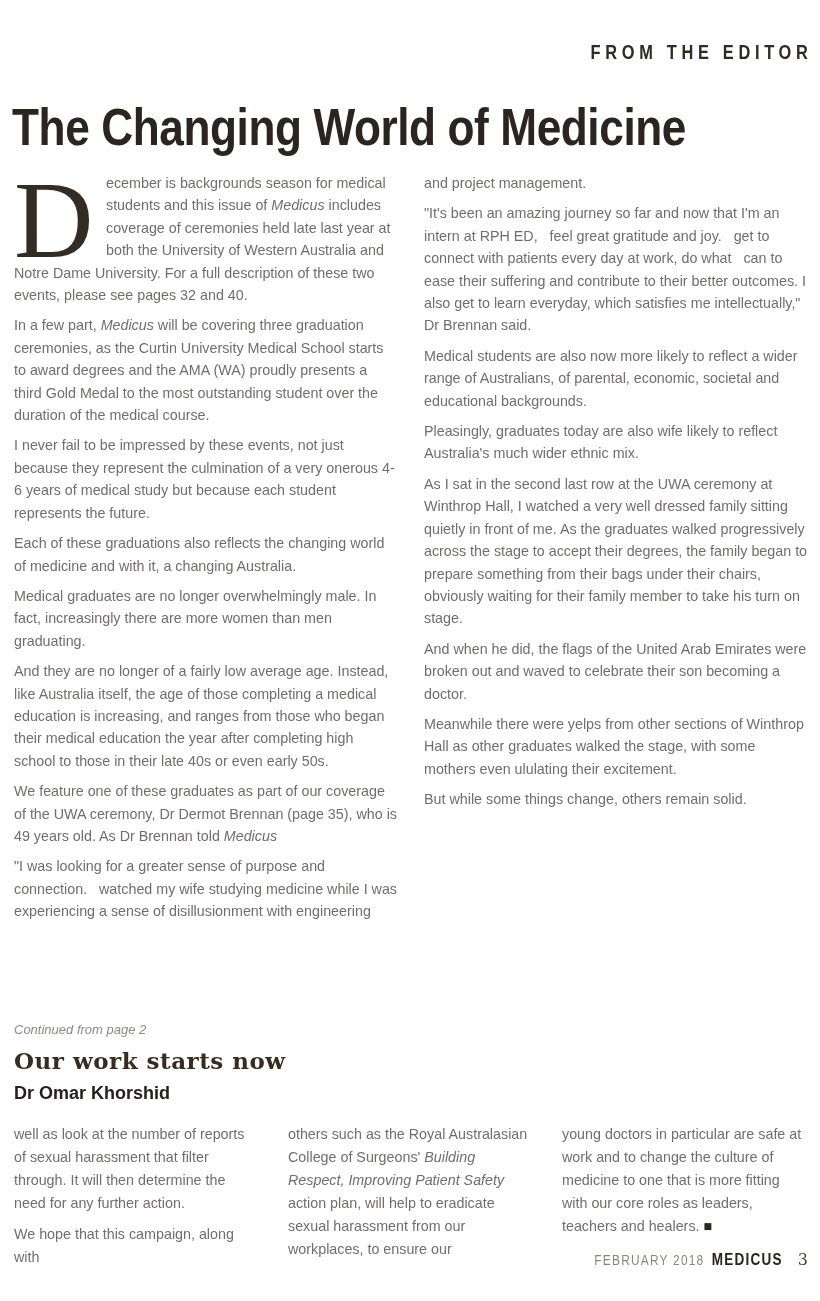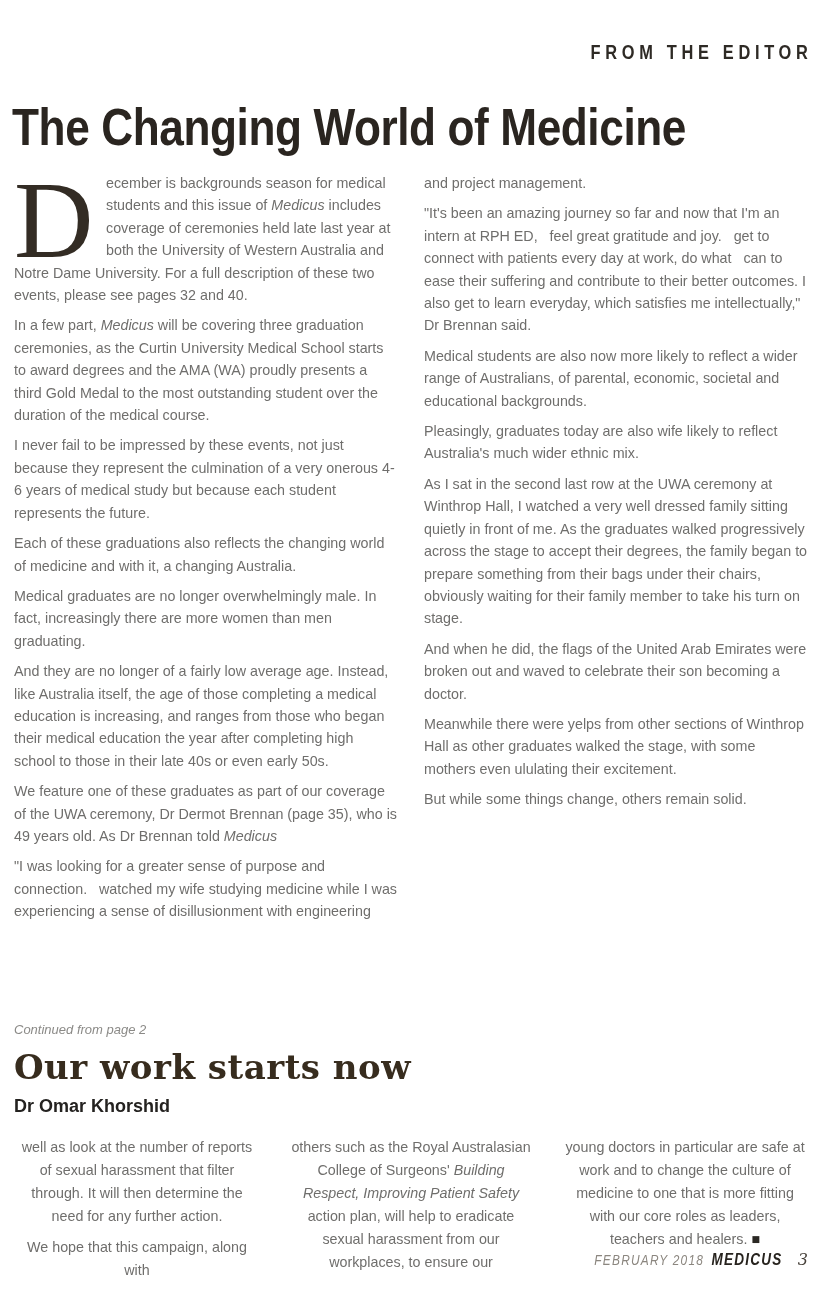--- a/index.html
+++ b/index.html
@@ -40,36 +40,36 @@
   }
   em { font-style:italic; }
   .endmark { color:#2b2824; }
   
   .continued { position:absolute; top:1022px; left:14px; right:12px; }
   .continued-label {
     font-style:italic; font-size:13px; color:#8b8a87; margin:0 0 10px 0;
   }
   .continued-title {
     margin:0 0 9px 0; font-family:"DejaVu Serif", serif;
-    font-size:34px; font-weight:bold; letter-spacing:0.5px; color:#372c1e;
+    font-size:23px; font-weight:bold; letter-spacing:0.5px; color:#372c1e;
   }
   .continued-author {
     margin:0 0 19px 0; font-size:18px; font-weight:bold; color:#242220;
   }
   .bottom-cols { display:flex; gap:28px; }
-  .bottom-col { width:248px;text-align:center; }
+  .bottom-col { width:248px; }
   .bottom-col p {
     margin:0 0 8px 0;
     font-size:14.3px; line-height:23px; color:#6f6e6c;
     white-space:pre-wrap;
   }
   
   .footer {
     position:absolute; top:1250px; right:12px;
-    display:flex; align-items:flex-start;font-style:italic;
+    display:flex; align-items:flex-start;
   }
   .footer-condensed {
     display:flex; align-items:baseline; gap:9px; white-space:nowrap;
     transform:scaleX(0.82); transform-origin:100% 100%;
   }
   .footer-issue { font-size:14.5px; letter-spacing:1.5px; color:#8b867f; }
   .footer-mag { font-size:16.5px; font-weight:bold; letter-spacing:1.5px; color:#27231e; }
   .footer-page {
     margin-left:15px; font-family:"DejaVu Serif", serif;
     font-size:16px; color:#453f38;

